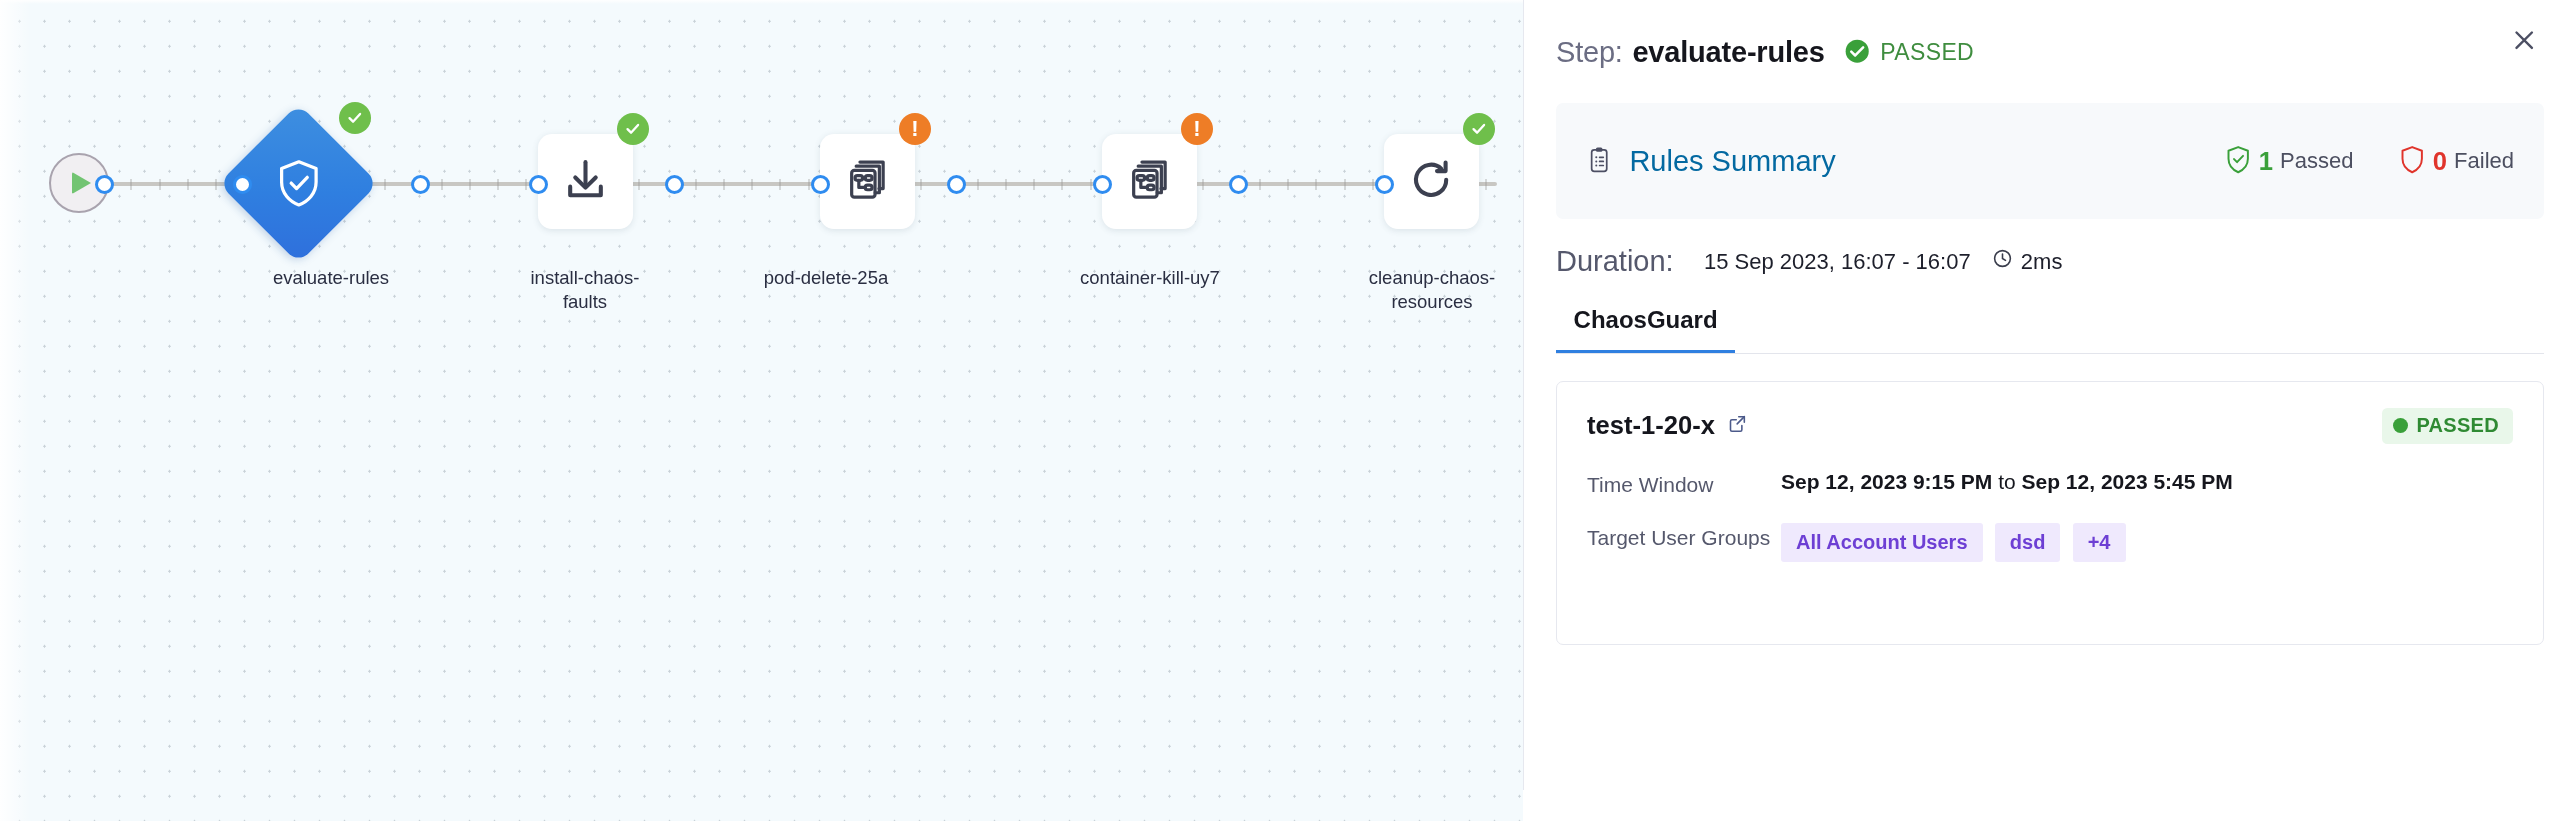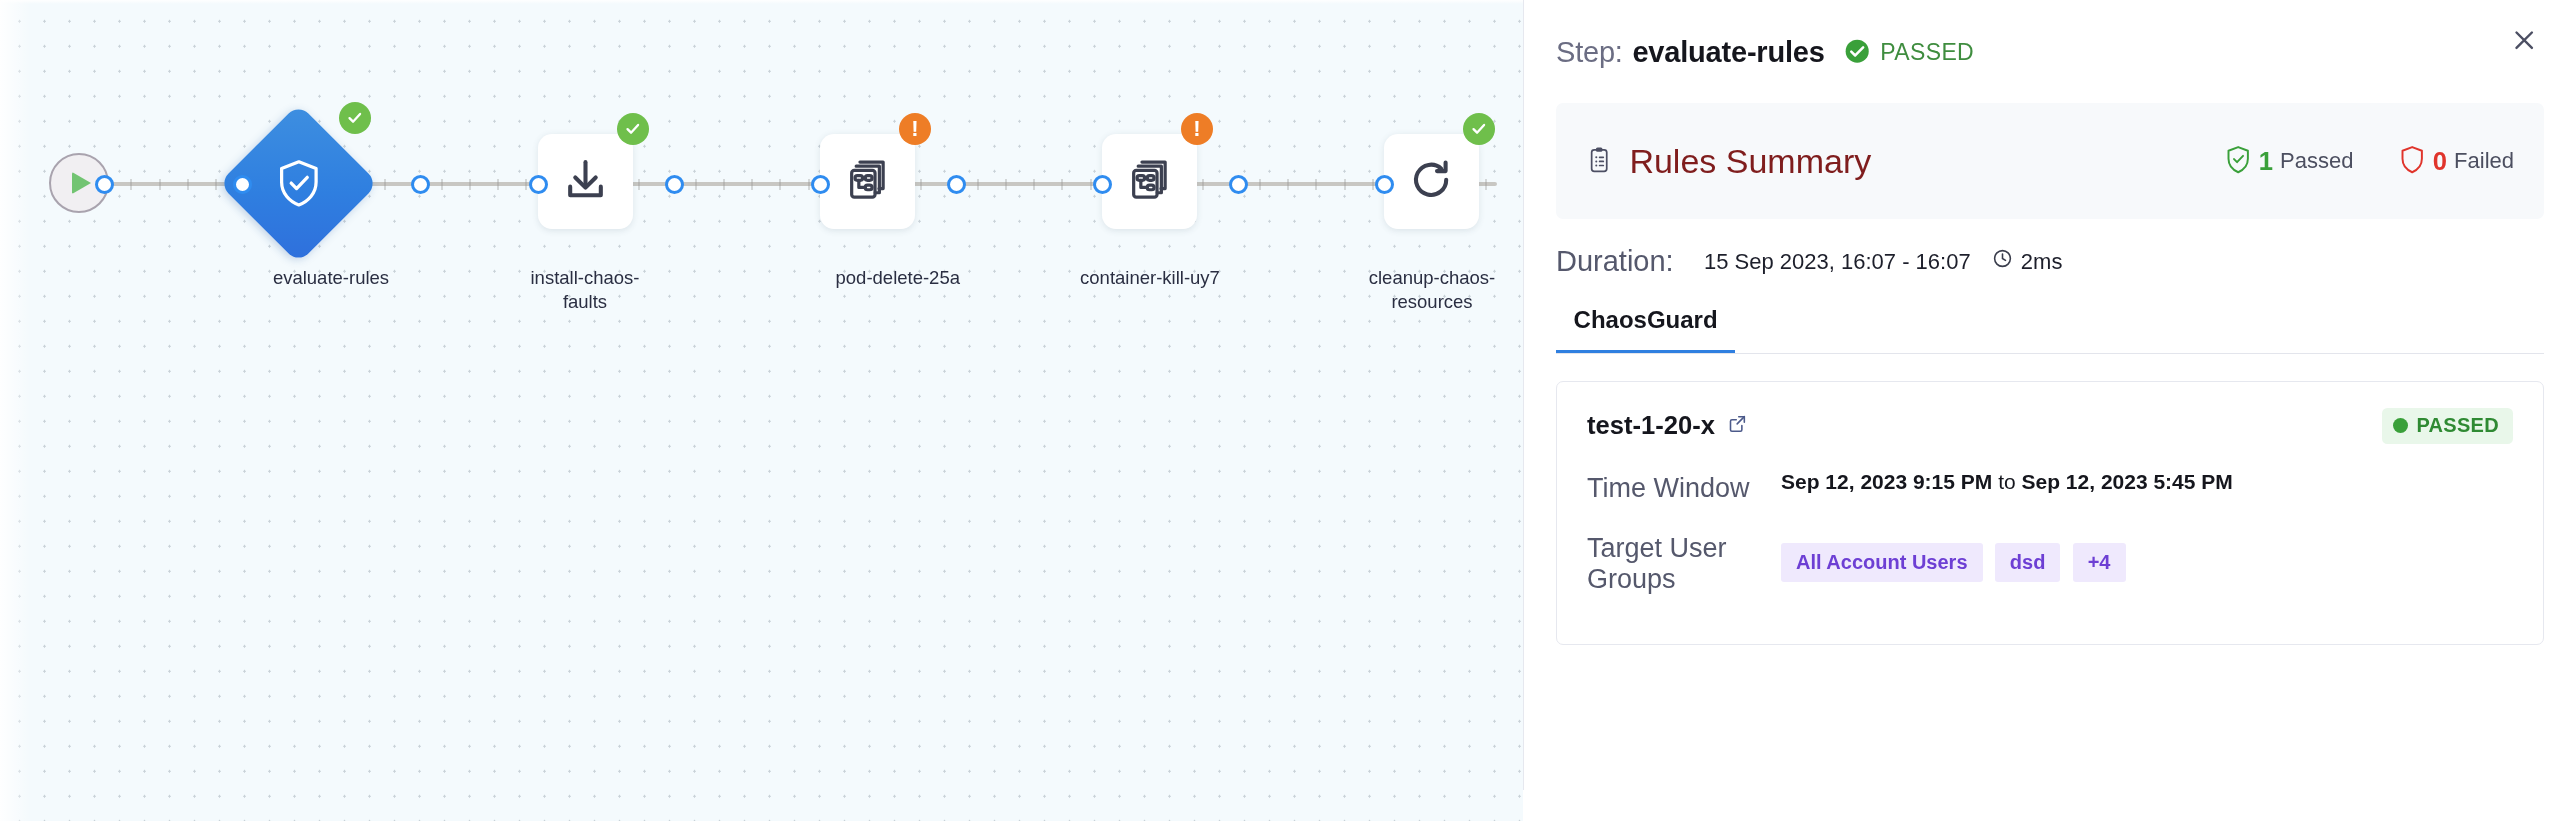--- a/index.html
+++ b/index.html
@@ -156,21 +156,21 @@
 
   .rules-summary {
     margin: 25px 32px 0 32px;
     background: #f7f9fb;
     border-radius: 7px;
     height: 116px;
     display: flex; align-items: center;
     padding: 0 30px;
   }
   .rs-left { display: flex; align-items: center; gap: 17px; flex: 1; }
-  .rs-title { font-size: 34px; color: #7f1d1d; font-weight: 500; }
+  .rs-title { font-size: 29px; color: #0369a1; font-weight: 500; }
   .rs-stat { display: flex; align-items: center; gap: 7px; margin-left: 46px; }
   .rs-num { font-size: 25.6px; font-weight: 600; }
   .rs-num.pass { color: #3aa03a; }
   .rs-num.fail { color: #e0342b; }
   .rs-word { font-size: 22px; color: #4c4f60; }
 
   .kv-block { padding: 26.4px 32px 0 32px; }
   .kv-row { display: flex; align-items: center; margin-bottom: 17.6px; }
   .kv-key { width: 148px; font-size: 29px; color: #55586c; }
   .kv-val { font-size: 22px; color: #1d1f2b; display: flex; align-items: center; gap: 9.7px; }
@@ -204,21 +204,21 @@
     margin-left: auto;
     background: #e9f7ea;
     border-radius: 5.3px;
     padding: 6.2px 14px 6.2px 11.5px;
     display: flex; align-items: center; gap: 8px;
   }
   .pill .dot { width: 15px; height: 15px; border-radius: 50%; background: #3aa03a; }
   .pill .lbl { font-size: 20px; color: #2f8a33; font-weight: 600; letter-spacing: 0.3px; }
 
   .card-row { display: flex; margin-top: 26.4px; }
-  .card-key { width: 194px; font-size: 27px; color: #55586c; padding-top: 2.6px; }
+  .card-key { width: 194px; font-size: 21px; color: #55586c; padding-top: 2.6px; }
   .card-val-main { font-size: 21px; color: #15161d; }
   .card-val-main b { font-weight: 700; }
   .card-val-sub { font-size: 21px; color: #2a2d3c; margin-top: 9.7px; display: flex; align-items: center; gap: 10.6px; }
   .card-val-sub .bar { color: #b7bac6; }
 
   .chips { display: flex; gap: 12.3px; align-items: center; }
   .chip {
     background: #efe9fd;
     color: #6d3fd4;
     font-size: 20px;
@@ -347,21 +347,21 @@
             <rect x="11.8" y="15.4" width="3.6" height="2.5" rx="1.2"></rect>
             <path d="M8.4 12.9 v3.8 h3.4"></path>
             <path d="M10.4 11.7 h1.4"></path>
           </svg>
         </span>
       </div>
       <div class="badge warn" style="left:79px; top:-21px;">!</div>
     </div>
     <div class="port" style="left:811px;"></div>
     <div class="port" style="left:947px;"></div>
-    <div class="node-label" style="left:766px; top:266px;text-align:right;">
+    <div class="node-label" style="left:729px; top:266px;">
       <div>pod-delete-25a</div>
     </div>
 
     <div class="node" style="left:1102px; top:134px;">
       <div class="node-box">
         <span>
           <svg width="49" height="49" viewBox="0 0 26 26" fill="none" stroke="#3c4050" stroke-width="1.7" stroke-linecap="round" stroke-linejoin="round">
             <path d="M9 3.2 h12.3 v14.1 h-2.2"></path>
             <path d="M7 5.4 h12.3 v14.1 h-2.2"></path>
             <rect x="4.6" y="7.6" width="12.4" height="14.2" rx="1.4"></rect>

